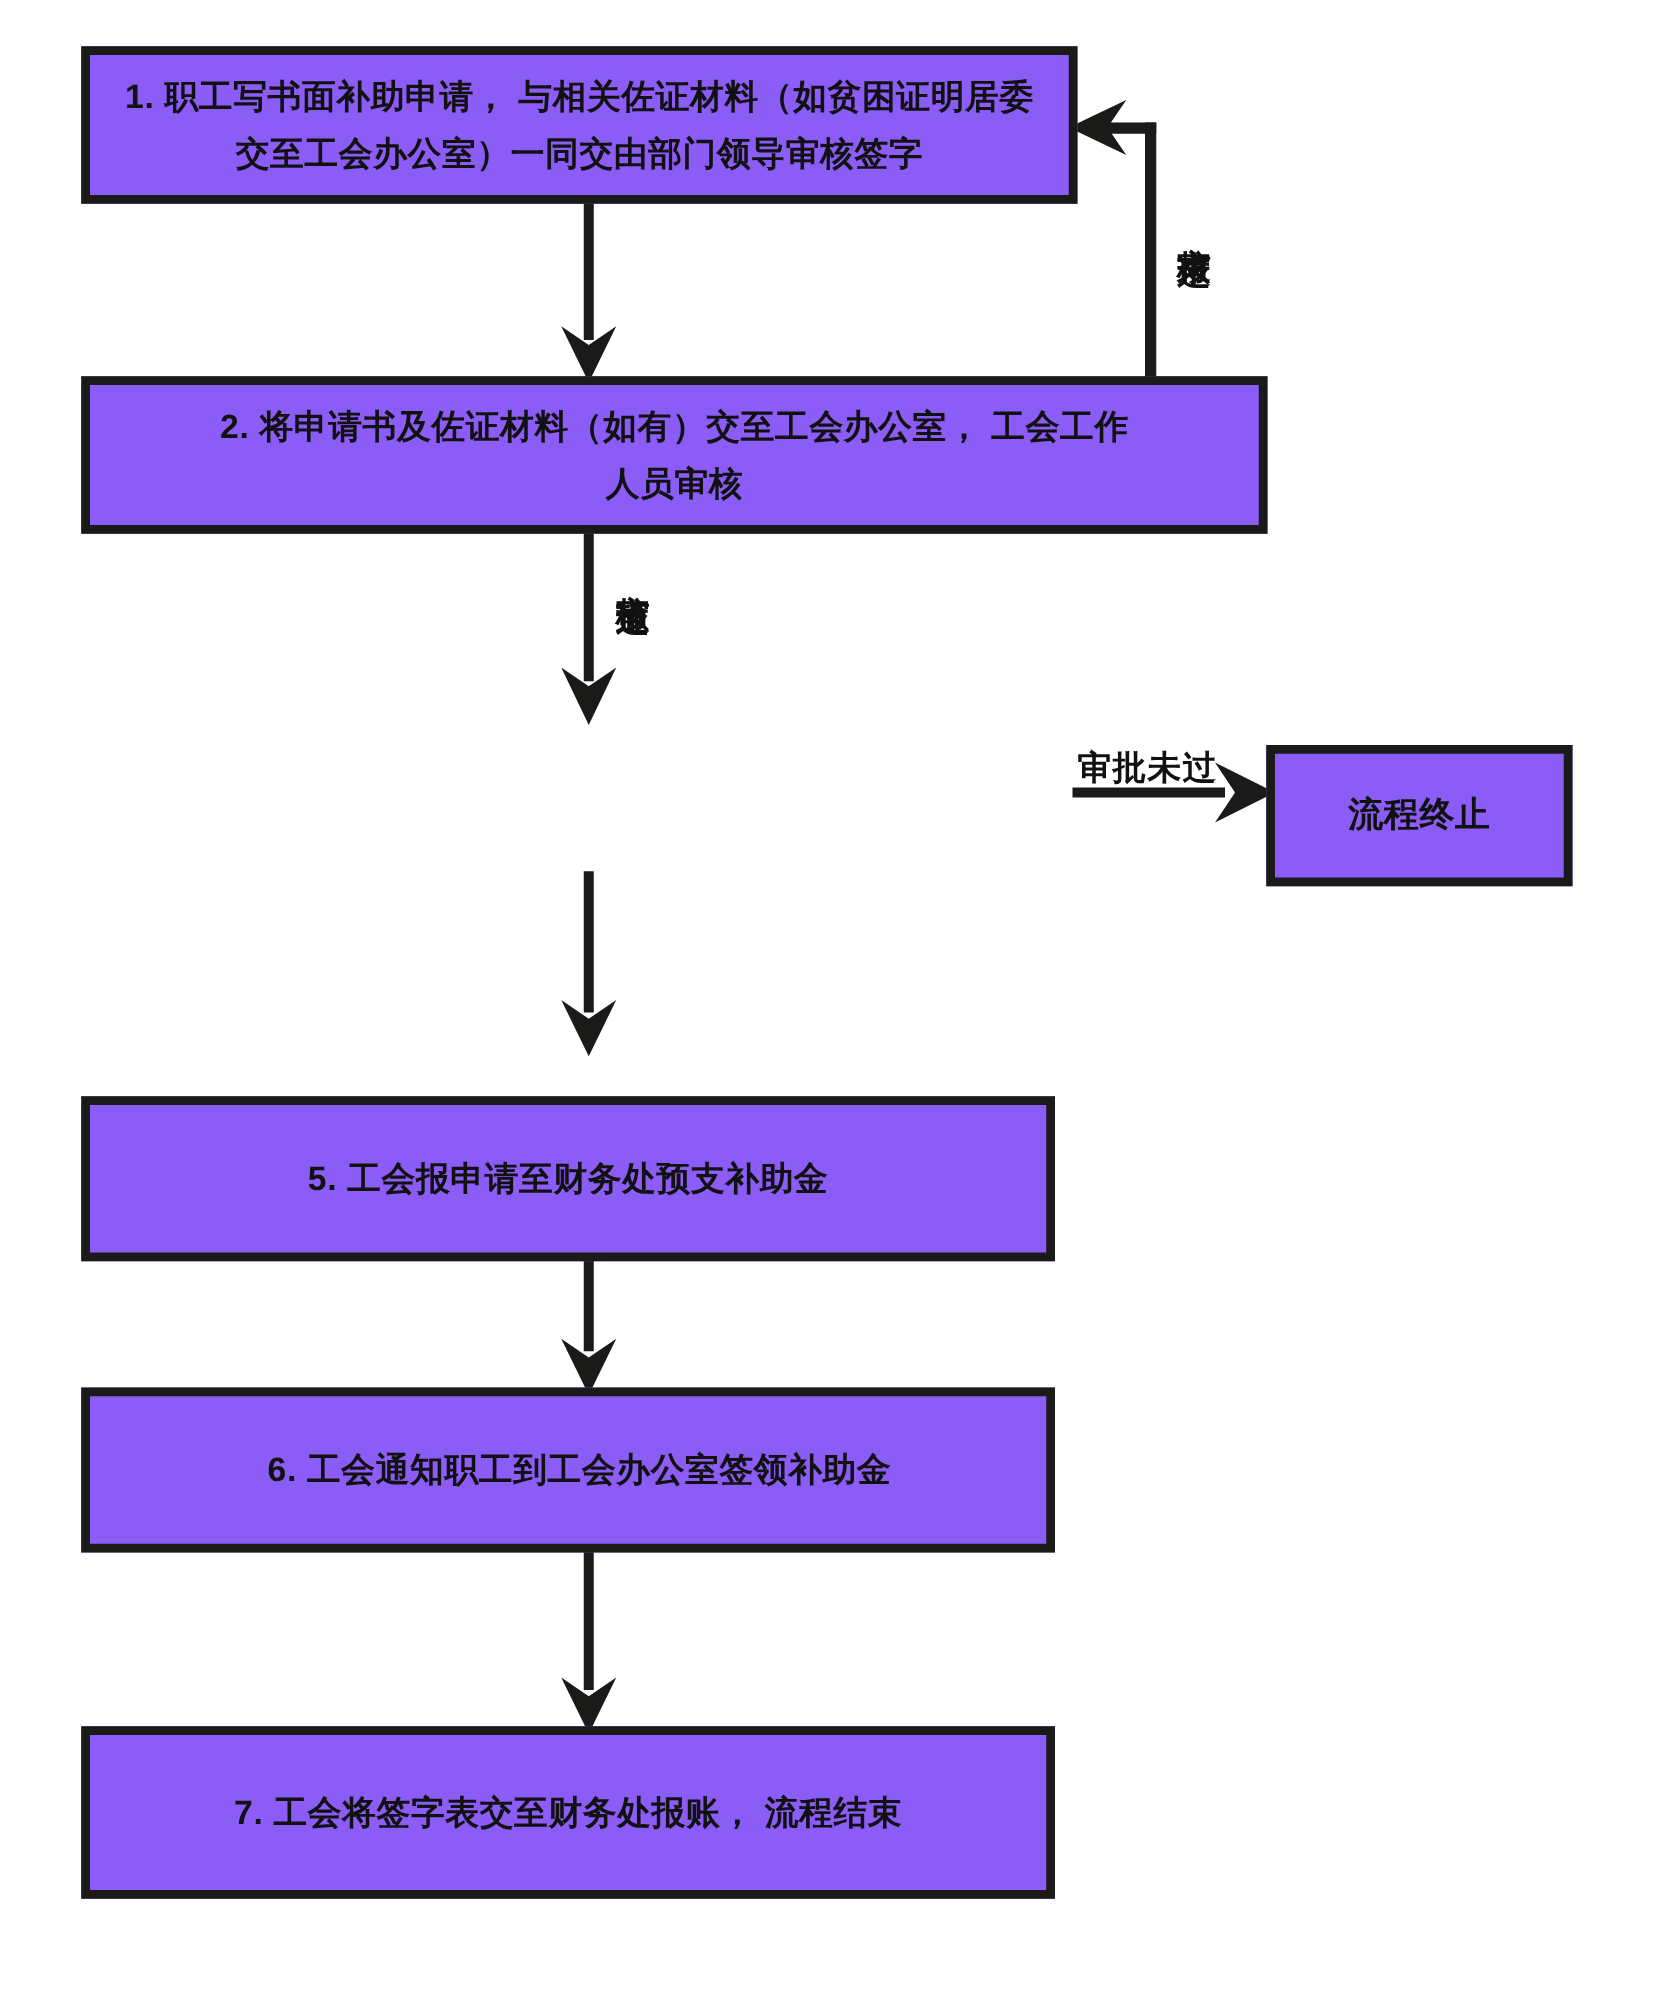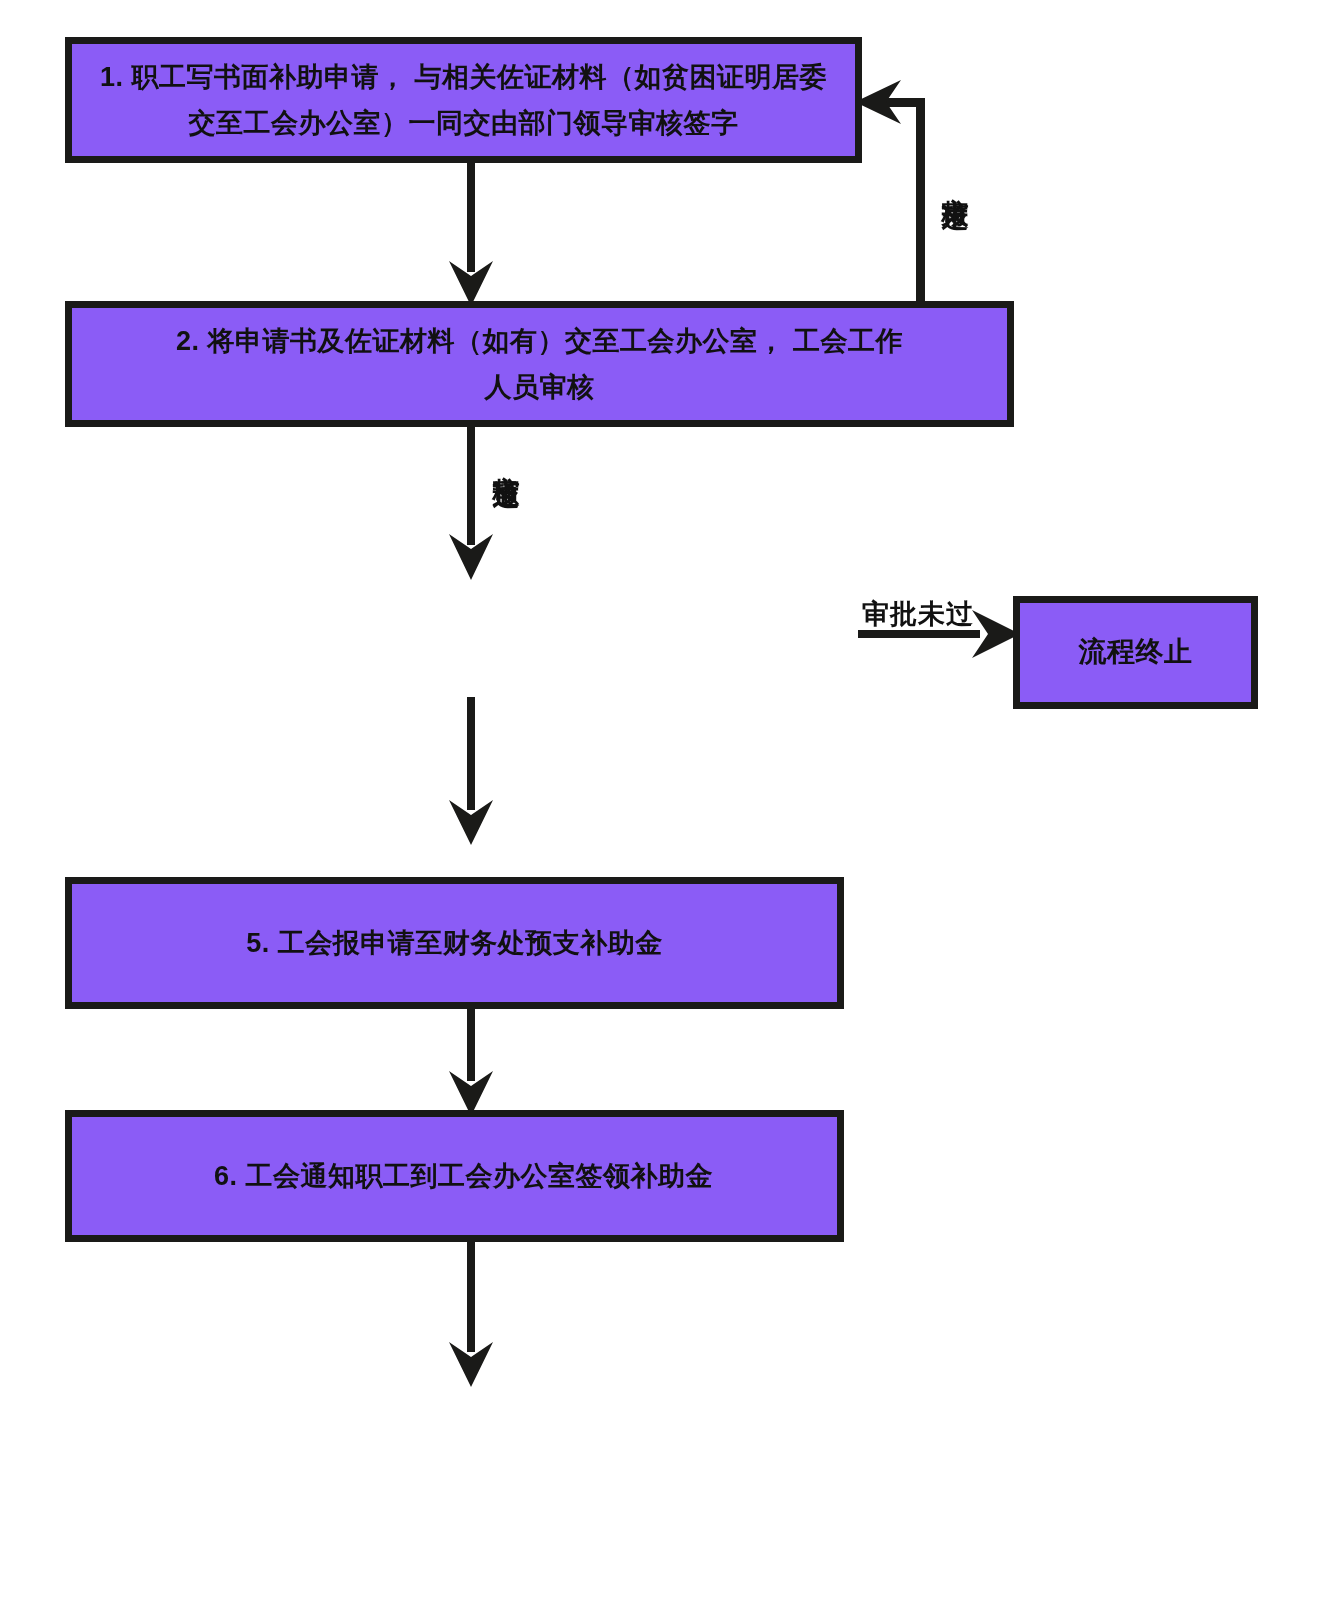--- a/index.html
+++ b/index.html
@@ -137,20 +137,23 @@
   </div>
 
   <div class="flow-box" style="left:65px; top:877px; width:779px; height:132px;">
     <span class="box-text">5. 工会报申请至财务处预支补助金</span>
   </div>
 
   <div class="flow-box" style="left:65px; top:1110px; width:779px; height:132px;padding-left:40px;">
     <span class="box-text">6. 工会通知职工到工会办公室签领补助金</span>
   </div>
 
+  <div class="flow-box" style="left:65px; top:1381px; width:779px; height:138px;">
+    <span class="box-text">7. 工会将签字表交至财务处报账， 流程结束</span>
+  </div>
 
   <div class="edge-label vertical" style="left:941px; top:160px;">审核未过</div>
 
   <div class="edge-label vertical" style="left:492px; top:438px;">审核通过</div>
 
   <div class="edge-label" style="left:862px; top:580px;">审批未过</div>
 
 </div>
 
 </body></html>

